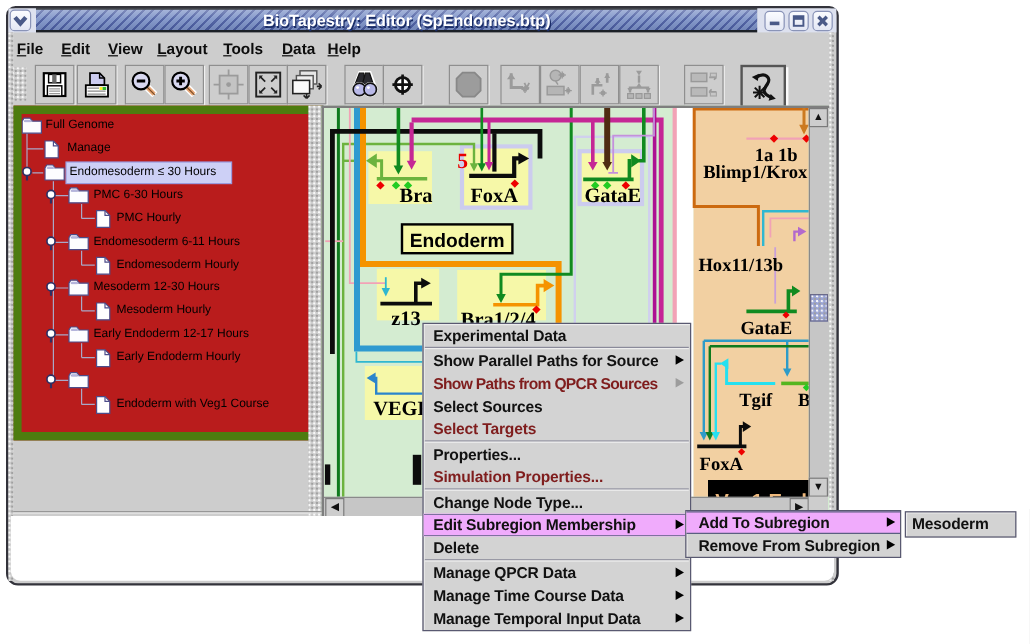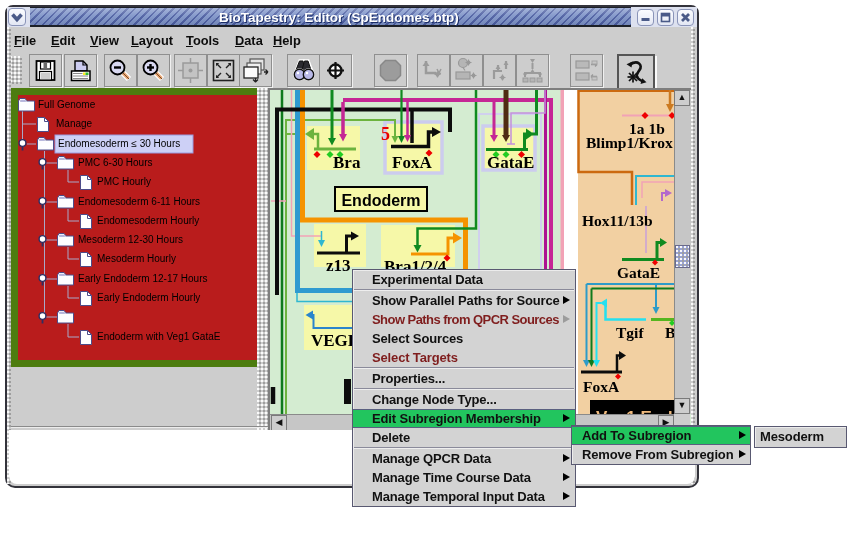--- a/index.html
+++ b/index.html
@@ -43,25 +43,25 @@
  border-top:2px solid #7e7e7e;border-left:2px solid #7e7e7e;}
 
 #bwhite{position:absolute;left:2px;top:423px;width:686px;height:54px;background:#fff;
  border-radius:0 0 8px 8px;}
 
 .sbtn{position:absolute;background:#cdcdcd;border:1px solid #7a7a7a;width:14px;height:14px;
  text-align:center;line-height:13px;font-size:9px;color:#111;}
 
 .menu{position:absolute;background:#d3d3d3;border:1px solid #595971;
  box-shadow:inset 1px 1px 0 #ececec;font-weight:bold;font-size:13px;color:#111;}
-.mi{position:relative;height:19px;line-height:19px;padding-left:19px;white-space:nowrap;letter-spacing:-0.15px}
+.mi{position:relative;height:19px;line-height:19px;padding-left:8px;white-space:nowrap;letter-spacing:-0.15px}
 #submenu .mi{padding-left:10px}
 #meso .mi{padding-left:5px}
 .mi.dis{color:#7f1d1d}
-.mi.hl{background:#22c55e;box-shadow:inset 0 1px 0 #5a5f80,inset 0 -1px 0 #5a5f80}
+.mi.hl{background:#f0abfc;box-shadow:inset 0 1px 0 #5a5f80,inset 0 -1px 0 #5a5f80}
 .mi .arr{position:absolute;top:5px;width:0;height:0;border-left:7px solid #000;
  border-top:4.5px solid transparent;border-bottom:4.5px solid transparent;}
 .mi.dis .arr{border-left-color:#9c9c9c}
 .msep{height:0;border-top:1px solid #8a8a9a;border-bottom:1px solid #eee;margin:0 1px}
 </style>
 </head>
 <body>
 <div id="win">
 
   <div class="abs" style="left:0;top:0;width:23px;height:20px;background:#dde1ef"></div>
@@ -277,21 +277,21 @@
     <span class="abs" style="left:38px;top:20px">Manage</span>
     <span class="abs" style="left:40px;top:40px">Endomesoderm ≤ 30 Hours</span>
     <span class="abs" style="left:60px;top:59px">PMC 6-30 Hours</span>
     <span class="abs" style="left:79px;top:78px">PMC Hourly</span>
     <span class="abs" style="left:60px;top:98px">Endomesoderm 6-11 Hours</span>
     <span class="abs" style="left:79px;top:117px">Endomesoderm Hourly</span>
     <span class="abs" style="left:60px;top:136px">Mesoderm 12-30 Hours</span>
     <span class="abs" style="left:79px;top:155px">Mesoderm Hourly</span>
     <span class="abs" style="left:60px;top:175px">Early Endoderm 12-17 Hours</span>
     <span class="abs" style="left:79px;top:194px">Early Endoderm Hourly</span>
-    <span class="abs" style="left:79px;top:233px">Endoderm with Veg1 GataE</span>
+    <span class="abs" style="left:79px;top:233px">Endoderm with Veg1 Course</span>
   </div>
   <div id="divider" class="bumps"></div>
 
   <div id="canv">
     <svg width="420" height="340" viewBox="270 90 420 340" style="position:absolute;left:0;top:0">
       <defs>
         <marker id="aR" markerWidth="6" markerHeight="6" refX="4" refY="3" orient="auto">
           <path d="M0,0 L6,3 L0,6 Z"></path>
         </marker>
       </defs>
@@ -451,20 +451,21 @@
 
 <div class="menu" id="mainmenu" style="left:352px;top:269px;width:222px">
   <div class="mi">Experimental Data</div>
   <div class="msep"></div>
   <div class="mi">Show Parallel Paths for Source<span class="arr" style="left:210px"></span></div>
   <div class="mi dis" style="letter-spacing:-0.55px">Show Paths from QPCR Sources<span class="arr" style="left:210px"></span></div>
   <div class="mi">Select Sources</div>
   <div class="mi dis">Select Targets</div>
   <div class="msep"></div>
   <div class="mi">Properties...</div>
+  <div class="mi dis">Simulation Properties...</div>
   <div class="msep"></div>
   <div class="mi">Change Node Type...</div>
   <div class="mi hl">Edit Subregion Membership<span class="arr" style="left:210px"></span></div>
   <div class="mi">Delete</div>
   <div class="msep"></div>
   <div class="mi">Manage QPCR Data<span class="arr" style="left:210px"></span></div>
   <div class="mi">Manage Time Course Data<span class="arr" style="left:210px"></span></div>
   <div class="mi">Manage Temporal Input Data<span class="arr" style="left:210px"></span></div>
 </div>
 <div class="menu" id="submenu" style="left:571px;top:425px;width:178px">

